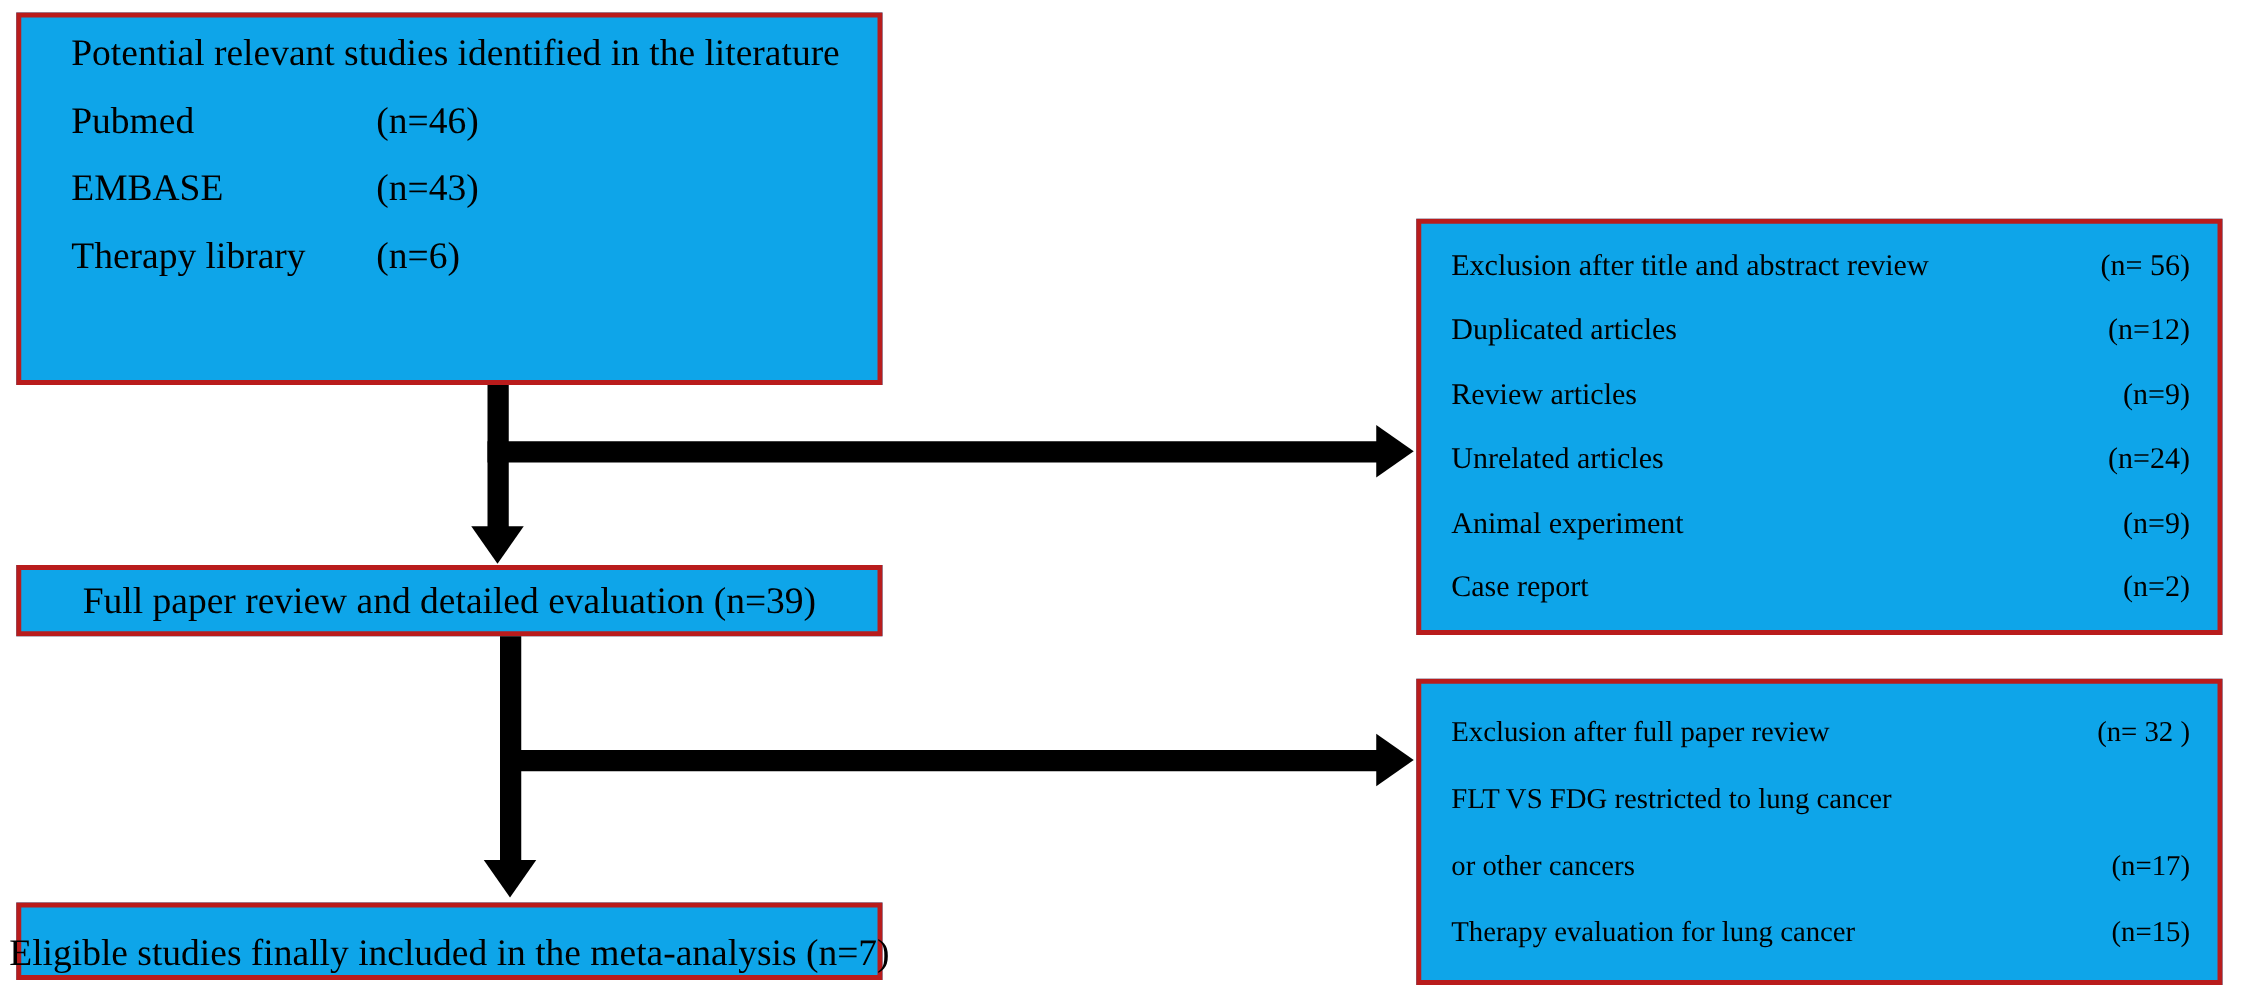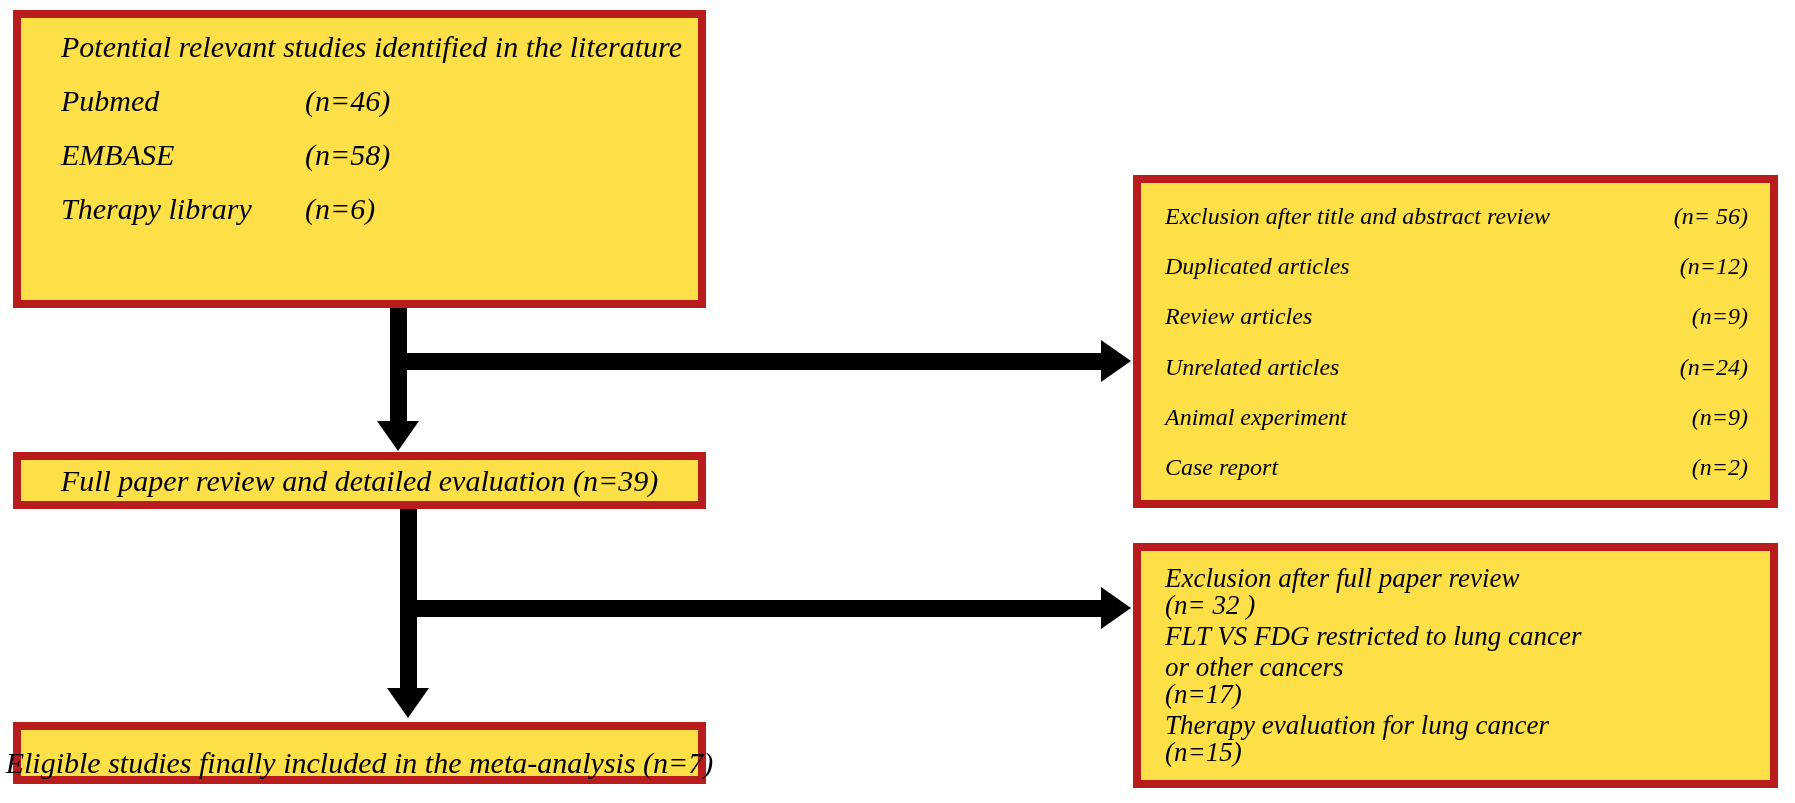--- a/index.html
+++ b/index.html
@@ -15,23 +15,22 @@
   #flowchart {
     position: relative;
     width: 1795px;
     height: 803px;
     background: #ffffff;
     overflow: hidden;
   }
   .box {
     position: absolute;
     box-sizing: border-box;
-    border: 8px solid #b91c1c;
-    background: #fde047;
-    font-style: italic;
+    border: 4px solid #b91c1c;
+    background: #0ea5e9;
   }
   .box-inner {
     position: absolute;
     left: 0; right: 0; top: 0; bottom: 0;
     display: flex;
     flex-direction: column;
     justify-content: center;
   }
   .line {
     display: flex;
@@ -63,21 +62,21 @@
   #box-eligible .line { font-size: 30px; margin-top: 20px; }
 
   
   #box-exclusion-title { left: 1133px; top: 175px; width: 645px; height: 333px; }
   #box-exclusion-title .box-inner { padding: 8px 22px 8px 24px; justify-content: space-around; }
   #box-exclusion-title .line { justify-content: space-between; font-size: 24px; }
 
   
   #box-exclusion-full { left: 1133px; top: 543px; width: 645px; height: 245px; }
   #box-exclusion-full .box-inner { padding: 12px 22px 12px 24px; justify-content: space-around; }
-  #box-exclusion-full .line { justify-content: space-between; font-size: 27px; flex-direction: column; }
+  #box-exclusion-full .line { justify-content: space-between; font-size: 23px; }
   #box-exclusion-full .line.nofill { justify-content: flex-start; }
 
   
   .vline { position: absolute; background: #000000; }
   .hline { position: absolute; background: #000000; }
   .arrow-down {
     position: absolute;
     width: 0; height: 0;
     border-left: 21px solid transparent;
     border-right: 21px solid transparent;
@@ -100,21 +99,21 @@
     <div class="box-inner">
       <div class="line">
         <span class="lbl">Potential relevant studies identified in the literature</span>
       </div>
       <div class="line two-col">
         <span class="lbl">Pubmed</span>
         <span class="val">(n=46)</span>
       </div>
       <div class="line two-col">
         <span class="lbl">EMBASE</span>
-        <span class="val">(n=58)</span>
+        <span class="val">(n=43)</span>
       </div>
       <div class="line two-col">
         <span class="lbl">Therapy library</span>
         <span class="val">(n=6)</span>
       </div>
     </div>
   </div>
 
   <div class="vline" style="left:390px; top:308px; width:17px; height:116px;"></div>
   <div class="arrow-down" style="left:377px; top:421px;"></div>

